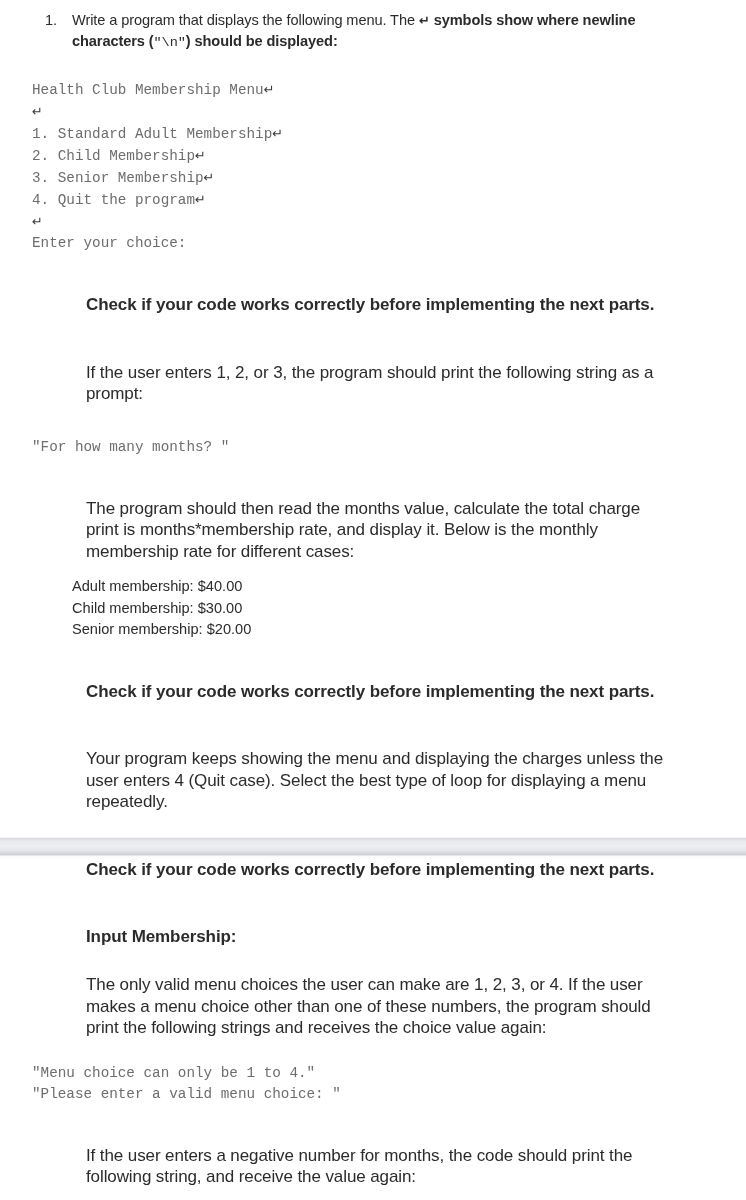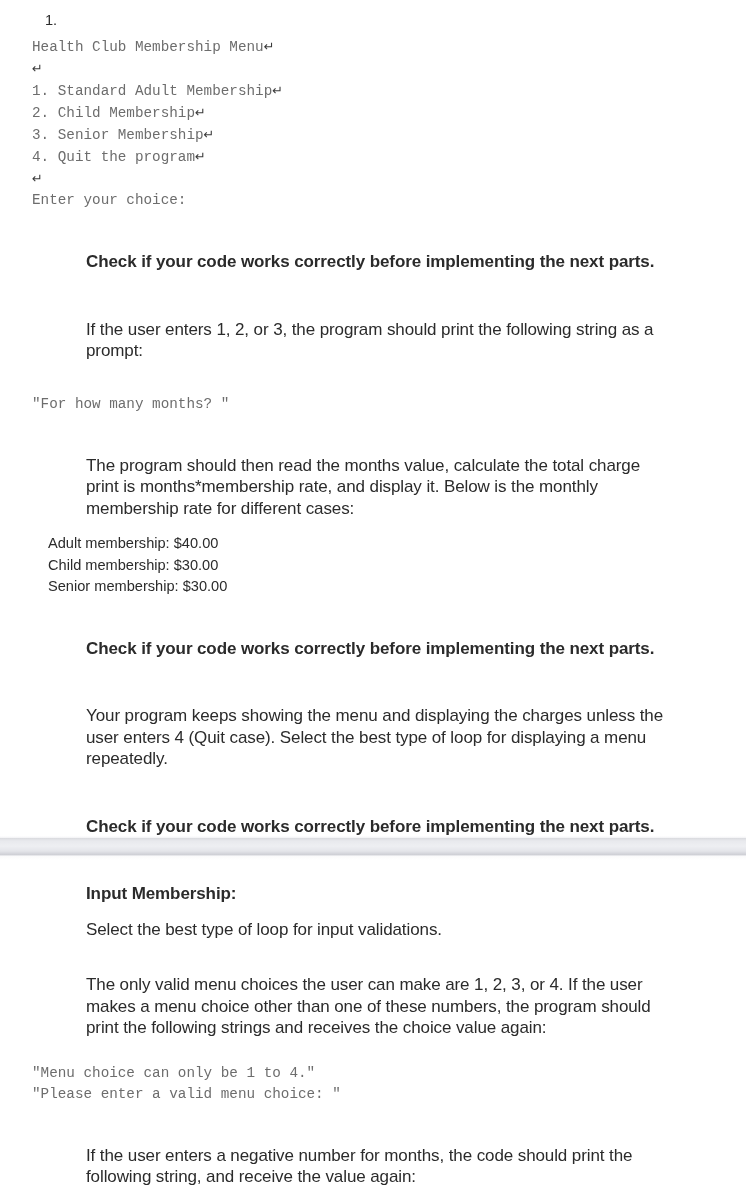--- a/index.html
+++ b/index.html
@@ -81,21 +81,21 @@
     padding: 0 64px 0 72px;
     font-size: 17px;
     line-height: 21.5px;
     letter-spacing: -0.1px;
     color: #2b2b2b;
   }
   p.para.bold { font-weight: bold; }
 
   .rate-line {
     margin: 0;
-    padding: 0 64px 0 48px;
+    padding: 0 64px 0 72px;
     font-size: 14.6px;
     line-height: 21.5px;
     color: #2b2b2b;
   }
 
   
   .page-break {
     position: absolute;
     left: 0;
     top: 836px;
@@ -137,20 +137,21 @@
   }
   .page-two-inner { padding-top: 100px; }
 </style>
 </head>
 <body>
 
 <div class="page page-one">
 
   <div class="numbered-item">
     <span class="marker">1.</span>
+    <div class="q-text"><span>Write a program that displays the following menu. The </span><b class="nl-sym">↵</b><b> symbols show where newline characters (</b><b class="mono-inline">"\n"</b><b>) should be displayed:</b></div>
   </div>
 
   <div class="block-gap-lg"></div>
 
   <div class="mono-block"><div><span>Health Club Membership Menu</span><span class="nl">↵</span></div><div><span></span><span class="nl">↵</span></div><div><span>1. Standard Adult Membership</span><span class="nl">↵</span></div><div><span>2. Child Membership</span><span class="nl">↵</span></div><div><span>3. Senior Membership</span><span class="nl">↵</span></div><div><span>4. Quit the program</span><span class="nl">↵</span></div><div><span></span><span class="nl">↵</span></div><div><span>Enter your choice:</span></div></div>
 
   <div class="block-gap-lg"></div>
 
   <p class="para bold">Check if your code works correctly before implementing the next parts.</p>
 
@@ -161,38 +162,37 @@
   <div class="block-gap-md"></div>
 
   <div class="mono-block">"For how many months? "</div>
 
   <div class="block-gap-lg"></div>
 
   <p class="para">The program should then read the months value, calculate the total charge print is months*membership rate, and display it. Below is the monthly membership rate for different cases:</p>
 
   <div class="rate-line">Adult membership: $40.00</div>
   <div class="rate-line">Child membership: $30.00</div>
-  <div class="rate-line">Senior membership: $30.00</div>
+  <div class="rate-line">Senior membership: $20.00</div>
 
   <div class="block-gap-lg"></div>
 
   <p class="para bold">Check if your code works correctly before implementing the next parts.</p>
 
   <div class="block-gap-md"></div>
 
   <p class="para">Your program keeps showing the menu and displaying the charges unless the user enters 4 (Quit case). Select the best type of loop for displaying a menu repeatedly.</p>
 
   <div class="block-gap-md"></div>
 
   <p class="para bold">Check if your code works correctly before implementing the next parts.</p>
 
   <div class="block-gap-md"></div>
 
   <p class="para bold">Input Membership:</p>
-  <p class="para">Select the best type of loop for input validations.</p>
 
 </div>
 
 <div class="page-break">
   <div class="edge-top"></div>
   <div class="bar"></div>
   <div class="edge-bottom"></div>
 </div>
 
 <div class="page page-two">

